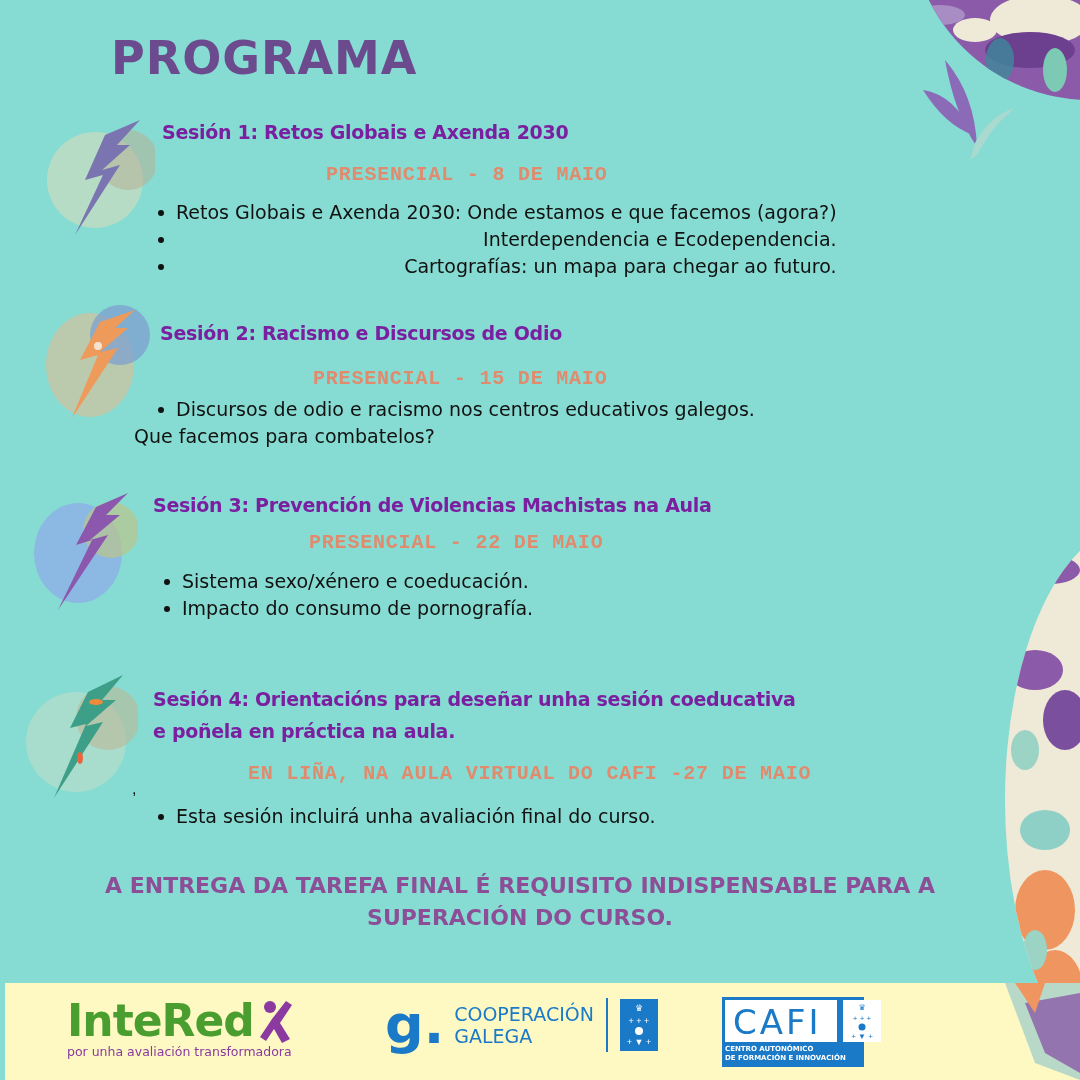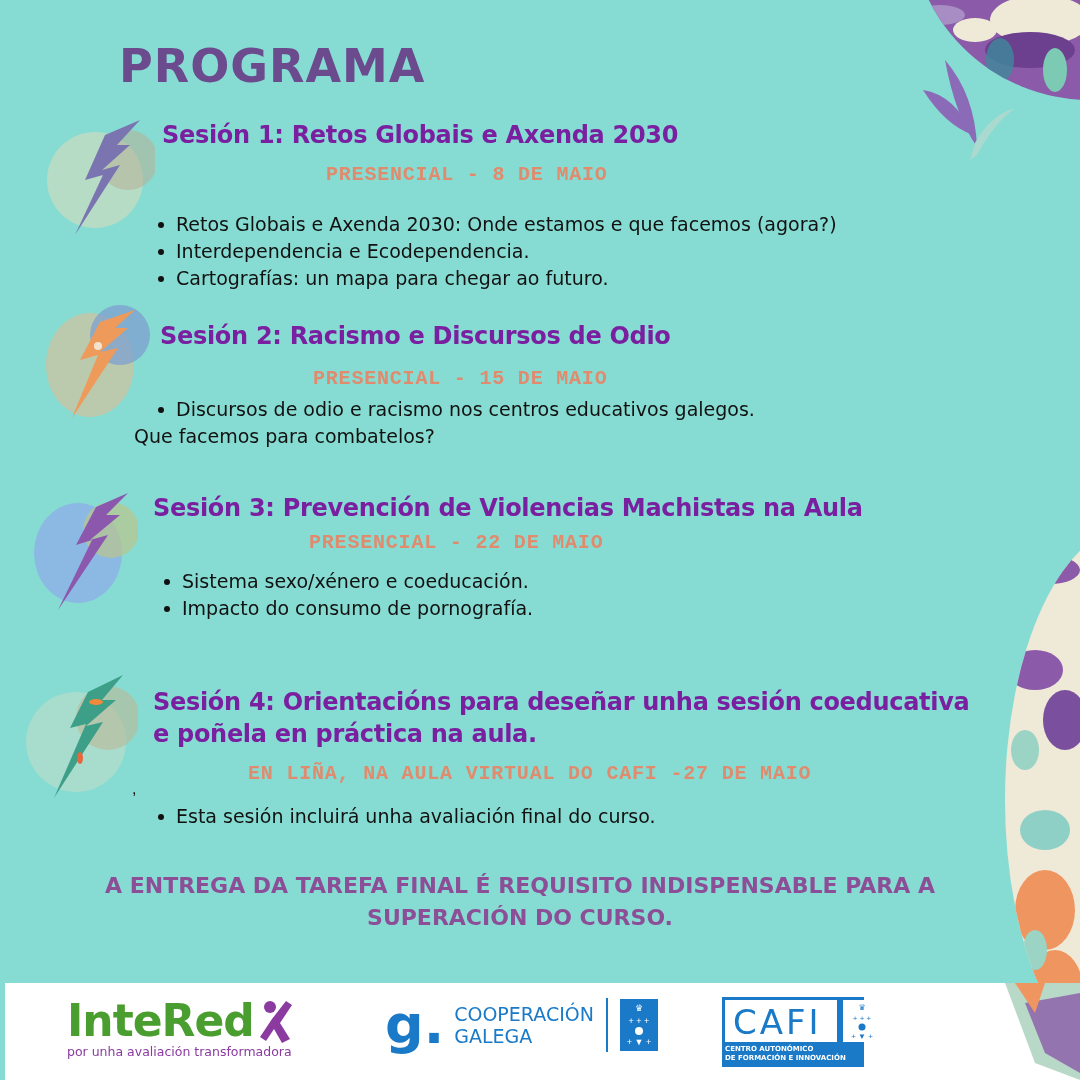--- a/index.html
+++ b/index.html
@@ -1,25 +1,25 @@
 <!DOCTYPE html>
 <html><head>
 <meta charset="utf-8">
 <style>
   html, body { margin: 0; padding: 0; }
   body { width: 1080px; height: 1080px; overflow: hidden; background: #86dcd2; position: relative; font-family: "Liberation Sans", "DejaVu Sans", sans-serif; }
   .abs { position: absolute; }
   .title { left: 110px; top: 30px; font-family: "DejaVu Sans", sans-serif; font-weight: bold; font-size: 46px; color: #6b4a8e; letter-spacing: 1px; }
-  .sess-title { font-family: "DejaVu Sans", sans-serif; font-weight: bold; font-size: 24px; color: #7a1fa0; white-space: nowrap; letter-spacing: -0.3px; text-align: right; }
+  .sess-title { font-family: "DejaVu Sans", sans-serif; font-weight: bold; font-size: 19px; color: #7a1fa0; white-space: nowrap; letter-spacing: -0.3px; text-align: right; }
   .sess-sub { font-family: Liberation Mono, monospace; font-weight: bold; font-size: 20px; color: #e08b6e; white-space: nowrap; letter-spacing: 0.8px; }
   .bullets { margin: 0; padding: 0; list-style: none; font-family: "DejaVu Sans", sans-serif; font-size: 19px; color: #111; line-height: 27px; }
   .bullets li { position: relative; padding-left: 24px; white-space: nowrap; }
   .bullets li::before { content: ""; position: absolute; left: 6px; top: 11px; width: 6px; height: 6px; border-radius: 50%; background: #111; }
   .note { left: 0; width: 1040px; top: 870px; text-align: center; font-family: "DejaVu Sans", sans-serif; font-weight: bold; font-size: 22px; color: #8c4e96; line-height: 32px; }
-  .footer { left: 5px; top: 983px; width: 1075px; height: 97px; background: #ffffff; }
+  .footer { left: 5px; top: 983px; width: 1075px; height: 97px; background: #fef9c3; }
   .deco svg { display: block; }
 </style>
 </head>
 <body>
 
 <div class="abs deco" style="left:880px; top:0;">
   <svg width="200" height="110" viewBox="0 0 200 110">
     <defs>
         <clipPath id="c1">
           <circle cx="210" cy="-80" r="180"></circle>
@@ -59,32 +59,32 @@
       <ellipse cx="60" cy="190" rx="22" ry="30" fill="#7a4f9e"></ellipse>
       <ellipse cx="20" cy="220" rx="14" ry="20" fill="#9bd3c4"></ellipse>
       <ellipse cx="40" cy="300" rx="25" ry="20" fill="#8fd0c6"></ellipse>
       <ellipse cx="40" cy="380" rx="30" ry="40" fill="#ef9560"></ellipse>
       <ellipse cx="50" cy="460" rx="28" ry="40" fill="#ef9560"></ellipse>
       <ellipse cx="30" cy="420" rx="12" ry="20" fill="#9bd3c4"></ellipse>
     </g>
   </svg>
 </div>
 
-<h1 class="abs title" style="margin:9px;">PROGRAMA</h1>
+<h1 class="abs title" style="margin:1px;">PROGRAMA</h1>
 
 <div class="abs deco" style="left:45px; top:115px;">
   <svg width="110" height="125" viewBox="0 0 110 125">
     <circle cx="50" cy="65" r="48" fill="#b6dcc6"></circle>
     <circle cx="83" cy="45" r="30" fill="#b4b49a" opacity="0.6"></circle>
     <path d="M95 5 L60 20 L40 65 L58 60 L30 120 L75 50 L57 55 L85 30 L72 30Z" fill="#7a75b0"></path>
   </svg>
 </div>
 <div class="abs sess-title" style="left:162px; top:121px;">Sesión 1:  Retos Globais e Axenda 2030</div>
 <div class="abs sess-sub" style="left:326px; top:163px;">PRESENCIAL - 8 DE MAIO</div>
-<ul class="abs bullets" style="left:152px; top:211px;">
+<ul class="abs bullets" style="left:152px; top:199px;text-align:right;">
   <li>Retos Globais e Axenda 2030: Onde estamos e que facemos (agora?)</li>
   <li>Interdependencia e Ecodependencia.</li>
   <li>Cartografías: un mapa para chegar ao futuro.</li>
 </ul>
 
 <div class="abs deco" style="left:40px; top:300px;">
   <svg width="110" height="125" viewBox="0 0 110 125">
     <ellipse cx="50" cy="65" rx="44" ry="52" fill="#bbc9ad"></ellipse>
     <circle cx="80" cy="35" r="30" fill="#7d9fcf" opacity="0.75"></circle>
     <path d="M95 10 L60 22 L40 60 L58 55 L32 118 L78 48 L60 52 L88 28 L75 28Z" fill="#ee9a5a"></path>

